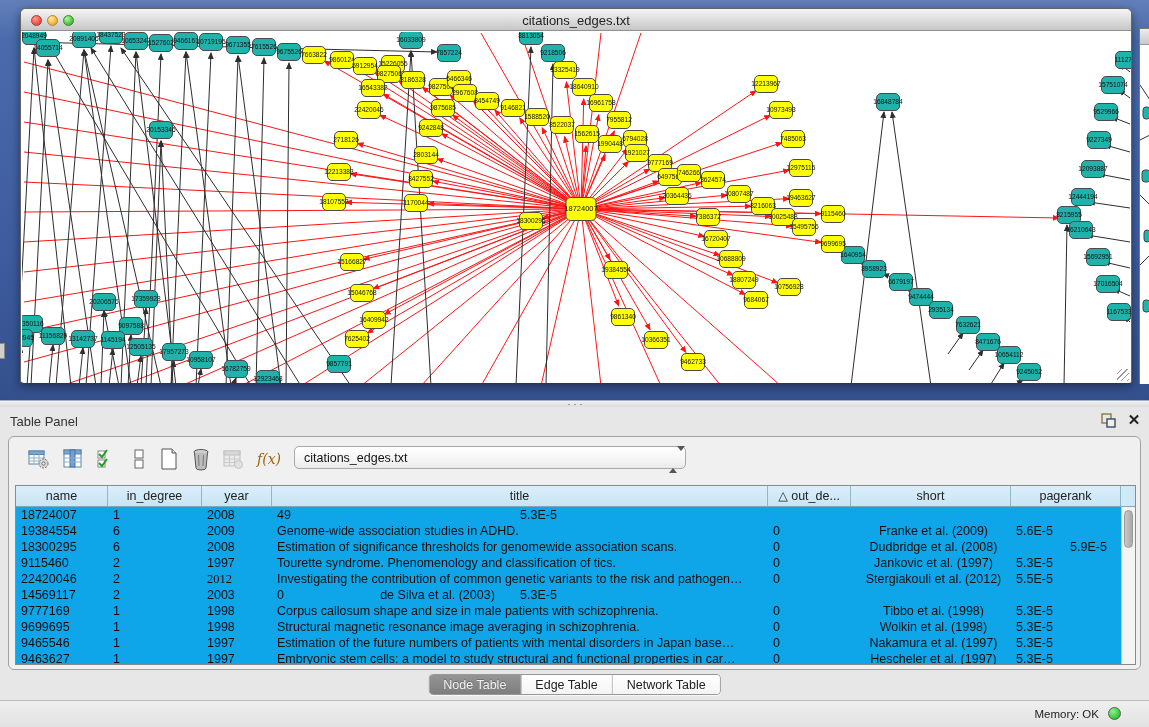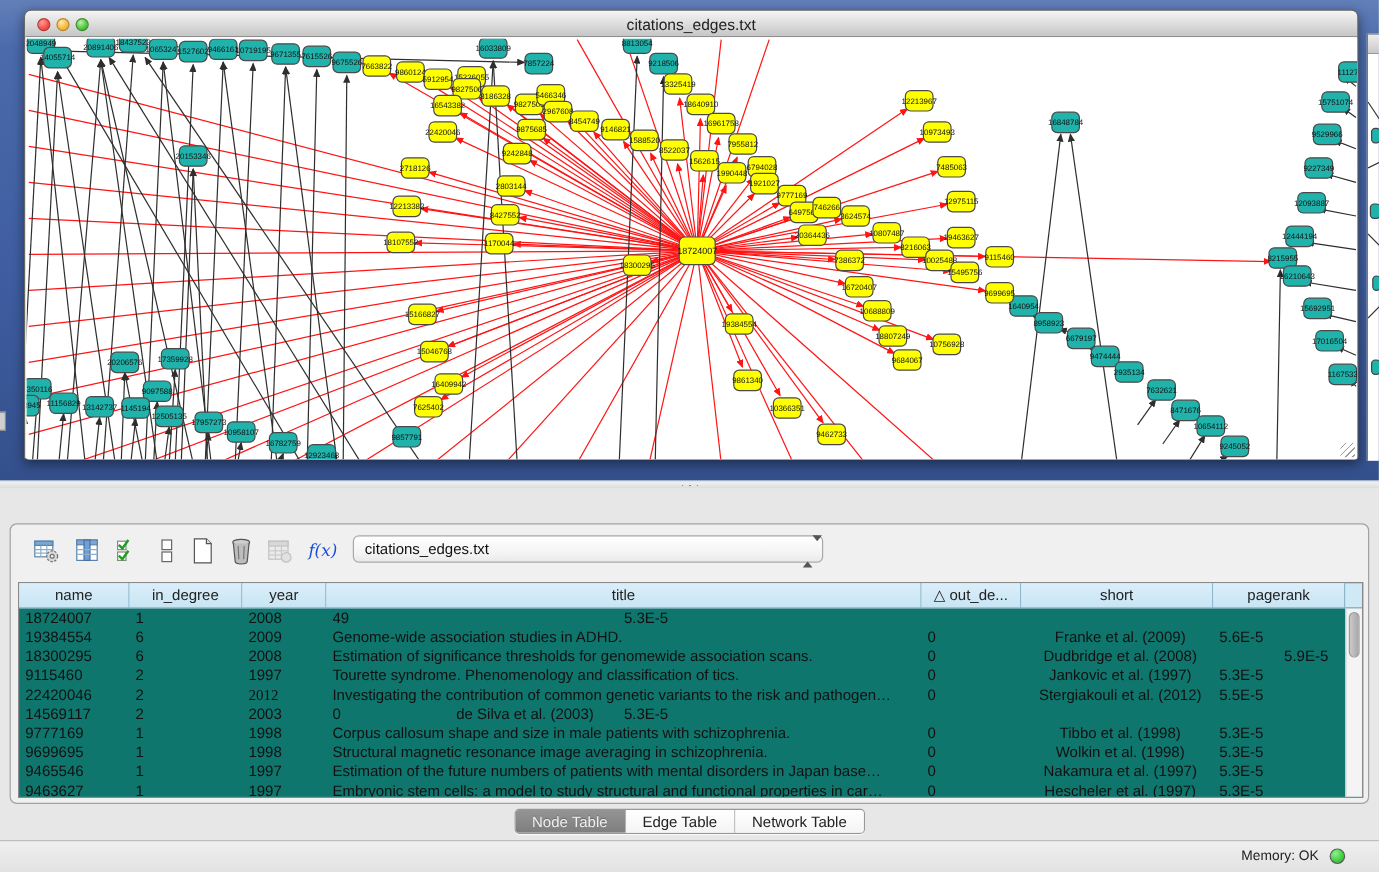--- a/index.html
+++ b/index.html
@@ -51,35 +51,35 @@
   .tp-float { position:absolute; left:1100px; top:5px; width:17px; height:17px; cursor:pointer; }
   .tp-close { position:absolute; left:1126px; top:4px; width:16px; height:18px;
     font-size:15px; font-weight:bold; color:#222; text-align:center; cursor:pointer; }
 
   .panel-box { position:absolute; left:8px; top:29px; width:1133px; height:234px;
     background:#f0f0f0; border:1px solid #a2a2a2; border-radius:6px; }
 
   
   .toolbar { position:absolute; left:8px; top:8px; height:28px; width:1110px; }
   .tb-btn { position:absolute; top:2px; width:24px; height:24px; cursor:pointer; }
-  .fx { font-family:"DejaVu Serif", serif; font-style:italic; font-size:14px; color:#1d4ed8;
+  .fx { font-family:"DejaVu Serif", serif; font-style:italic; font-size:14px; color:#a16207;
         line-height:24px; text-align:center; }
   .combo { position:absolute; left:277px; top:1px; width:392px; height:23px;
     background:linear-gradient(180deg,#ffffff,#f3f3f3 70%,#e9e9e9);
     border:1px solid #a9a9a9; border-radius:5px; cursor:pointer; }
   .combo-text { position:absolute; left:9px; top:4px; font-size:12.5px; color:#111; }
   .combo-arrows { position:absolute; right:7px; top:4px; width:9px; height:15px; }
   .combo-arrows .up { width:0;height:0; border-left:4px solid transparent;
     border-right:4px solid transparent; border-bottom:5px solid #555; margin-bottom:3px;}
   .combo-arrows .down { width:0;height:0; border-left:4px solid transparent;
     border-right:4px solid transparent; border-top:5px solid #555; }
 
   
   .tbl { position:absolute; left:6px; top:48px; width:1121px; height:180px;
-    background:#0f766e; border:1px solid #8a8a8a; font-size:12.5px; color:#111; }
+    background:#0ea5e9; border:1px solid #8a8a8a; font-size:12.5px; color:#111; }
   .tbl-head { display:flex; height:21px; background:#cfe9f6;
     border-bottom:1px solid #7fa8bd; }
   .tbl-head .hc { border-right:1px solid #8fb7cc; text-align:center;
     line-height:20px; font-size:12.5px; color:#222; overflow:hidden; white-space:nowrap; cursor:pointer;
     background:linear-gradient(180deg,#dbeefa,#c8e5f4); }
   .tbl-body { position:absolute; left:0; top:21px; right:14px; bottom:0; overflow:hidden; }
   .tr { display:flex; height:16px; line-height:16px; white-space:nowrap; cursor:default; }
   .tr .td { overflow:hidden; text-overflow:ellipsis; padding-left:5px; }
   .vscroll { position:absolute; right:0; top:21px; width:14px; bottom:0;
     background:#f4f4f4; border-left:1px solid #c9c9c9; }
@@ -756,20 +756,30 @@
       <rect x="3" y="255" width="7" height="12" rx="3" fill="#1fb3ab" stroke="#444"></rect>
     </svg>
   </div>
 </div>
 
 <div id="splitter">
     <div class="grip"></div>
   </div>
 
 <div id="table-panel">
+  <div class="tp-header">
+    <span class="tp-title">Table Panel</span>
+    <span class="tp-float">
+      <svg width="17" height="17">
+        <rect x="2" y="2" width="9" height="9" fill="none" stroke="#8a7a45" stroke-width="1.4"></rect>
+        <rect x="7" y="7" width="8" height="8" fill="#efefef" stroke="#3a4a66" stroke-width="1.4"></rect>
+      </svg>
+    </span>
+    <span class="tp-close">✕</span>
+  </div>
 
   <div class="panel-box">
 
     <div class="toolbar">
       <span class="tb-btn" style="left:10px">
         <svg width="24" height="24">
           <rect x="2" y="4" width="15" height="13" fill="#fff" stroke="#5b83a8"></rect>
           <rect x="2" y="4" width="15" height="3.5" fill="#7aa8d6" stroke="#5b83a8"></rect>
           <line x1="7" y1="7.5" x2="7" y2="17" stroke="#8fb0c9"></line>
             <line x1="12" y1="7.5" x2="12" y2="17" stroke="#8fb0c9"></line>

